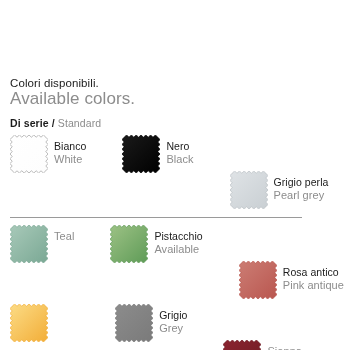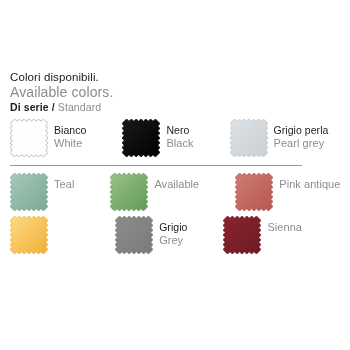--- a/index.html
+++ b/index.html
@@ -12,43 +12,43 @@
     height: 350px;
     overflow: hidden;
     font-family: "Liberation Sans", sans-serif;
     -webkit-font-smoothing: antialiased;
   }
   .page {
     position: relative;
     width: 312px;
     height: 350px;
     box-sizing: border-box;
-    padding: 6px 10px;
+    padding: 12px 10px;
     background: #ffffff;
   }
 
   
   .heading {
     padding-top: 64px;
   }
   .heading .line-it {
     font-size: 11.5px;
     line-height: 15px;
     color: #1b1b1b;
     letter-spacing: 0.1px;
   }
   .heading .line-en {
-    font-size: 14px;
+    font-size: 17px;
     line-height: 15px;
     color: #8c8c8c;
     letter-spacing: 0.1px;
   }
 
   .section-head {
-    margin-top: 0;
+    margin-top: 10px;
     font-size: 10.5px;
     line-height: 14px;
     letter-spacing: 0.1px;
   }
   .section-head .it {
     color: #1b1b1b;
     font-weight: bold;
   }
   .section-head .sep {
     color: #1b1b1b;
@@ -65,21 +65,21 @@
     align-items: flex-start;
     margin-top: 5px;
     gap: 36px;
   }
   .swatch-cell {
     display: flex;
     align-items: flex-start;
     width: 113px;
     box-sizing: border-box;
   }
-  .swatch-cell.last { width: 112px; }
+  .swatch-cell.last { width: 112px; margin-top: 36px; }
 
   .swatch-chip {
     position: relative;
     width: 38px;
     height: 38px;
     flex: 0 0 38px;
     margin-right: 6px;
   }
   .swatch-chip svg {
     display: block;
@@ -205,36 +205,38 @@
             <defs>
               <linearGradient id="g4" x1="0" y1="0" x2="1" y2="1">
                 <stop offset="0%" stop-color="#9dc285"></stop>
                 <stop offset="100%" stop-color="#5e9b57"></stop>
               </linearGradient>
             </defs>
             <path d="M 2.2 2.2 L 4.6 0 L 6.999999999999999 2.2 L 9.399999999999999 0 L 11.799999999999997 2.2 L 14.199999999999996 0 L 16.599999999999994 2.2 L 18.999999999999996 0 L 21.4 2.2 L 23.799999999999994 0 L 26.199999999999996 2.2 L 28.59999999999999 0 L 30.999999999999993 2.2 L 33.39999999999999 0 L 35.79999999999999 2.2 L 38 4.6 L 35.8 6.999999999999999 L 38 9.399999999999999 L 35.8 11.799999999999997 L 38 14.199999999999996 L 35.8 16.599999999999994 L 38 18.999999999999996 L 35.8 21.4 L 38 23.799999999999994 L 35.8 26.199999999999996 L 38 28.59999999999999 L 35.8 30.999999999999993 L 38 33.39999999999999 L 35.8 35.79999999999999 L 33.4 38 L 31 35.8 L 28.6 38 L 26.200000000000003 35.8 L 23.8 38 L 21.4 35.8 L 19 38 L 16.6 35.8 L 14.200000000000003 38 L 11.800000000000002 35.8 L 9.400000000000006 38 L 7.000000000000005 35.8 L 4.600000000000004 38 L 2.2000000000000046 35.8 L 0 33.4 L 2.2 31 L 0 28.6 L 2.2 26.200000000000003 L 0 23.8 L 2.2 21.4 L 0 19 L 2.2 16.6 L 0 14.200000000000003 L 2.2 11.800000000000002 L 0 9.400000000000006 L 2.2 7.000000000000005 L 0 4.600000000000004 L 2.2 2.2000000000000046 Z" fill="url(#g4)" stroke="#5e9b57" stroke-width="0.7" stroke-linejoin="round"></path>
           </svg>
         </div>
         <div class="swatch-labels">
+          <div class="lbl-it">Pistacchio</div>
           <div class="lbl-en">Available</div>
         </div>
       </div>
       <div class="swatch-cell last">
         <div class="swatch-chip">
           <svg viewBox="0 0 38 38" xmlns="http://www.w3.org/2000/svg">
             <defs>
               <linearGradient id="g5" x1="0" y1="0" x2="1" y2="1">
                 <stop offset="0%" stop-color="#cc7d74"></stop>
                 <stop offset="100%" stop-color="#b9564f"></stop>
               </linearGradient>
             </defs>
             <path d="M 2.2 2.2 L 4.6 0 L 6.999999999999999 2.2 L 9.399999999999999 0 L 11.799999999999997 2.2 L 14.199999999999996 0 L 16.599999999999994 2.2 L 18.999999999999996 0 L 21.4 2.2 L 23.799999999999994 0 L 26.199999999999996 2.2 L 28.59999999999999 0 L 30.999999999999993 2.2 L 33.39999999999999 0 L 35.79999999999999 2.2 L 38 4.6 L 35.8 6.999999999999999 L 38 9.399999999999999 L 35.8 11.799999999999997 L 38 14.199999999999996 L 35.8 16.599999999999994 L 38 18.999999999999996 L 35.8 21.4 L 38 23.799999999999994 L 35.8 26.199999999999996 L 38 28.59999999999999 L 35.8 30.999999999999993 L 38 33.39999999999999 L 35.8 35.79999999999999 L 33.4 38 L 31 35.8 L 28.6 38 L 26.200000000000003 35.8 L 23.8 38 L 21.4 35.8 L 19 38 L 16.6 35.8 L 14.200000000000003 38 L 11.800000000000002 35.8 L 9.400000000000006 38 L 7.000000000000005 35.8 L 4.600000000000004 38 L 2.2000000000000046 35.8 L 0 33.4 L 2.2 31 L 0 28.6 L 2.2 26.200000000000003 L 0 23.8 L 2.2 21.4 L 0 19 L 2.2 16.6 L 0 14.200000000000003 L 2.2 11.800000000000002 L 0 9.400000000000006 L 2.2 7.000000000000005 L 0 4.600000000000004 L 2.2 2.2000000000000046 Z" fill="url(#g5)" stroke="#b9564f" stroke-width="0.7" stroke-linejoin="round"></path>
           </svg>
         </div>
         <div class="swatch-labels">
+          <div class="lbl-it">Rosa antico</div>
           <div class="lbl-en">Pink antique</div>
         </div>
       </div>
     </div>
 
   <div class="swatch-row" id="row-2">
       <div class="swatch-cell">
         <div class="swatch-chip">
           <svg viewBox="0 0 38 38" xmlns="http://www.w3.org/2000/svg">
             <defs>

